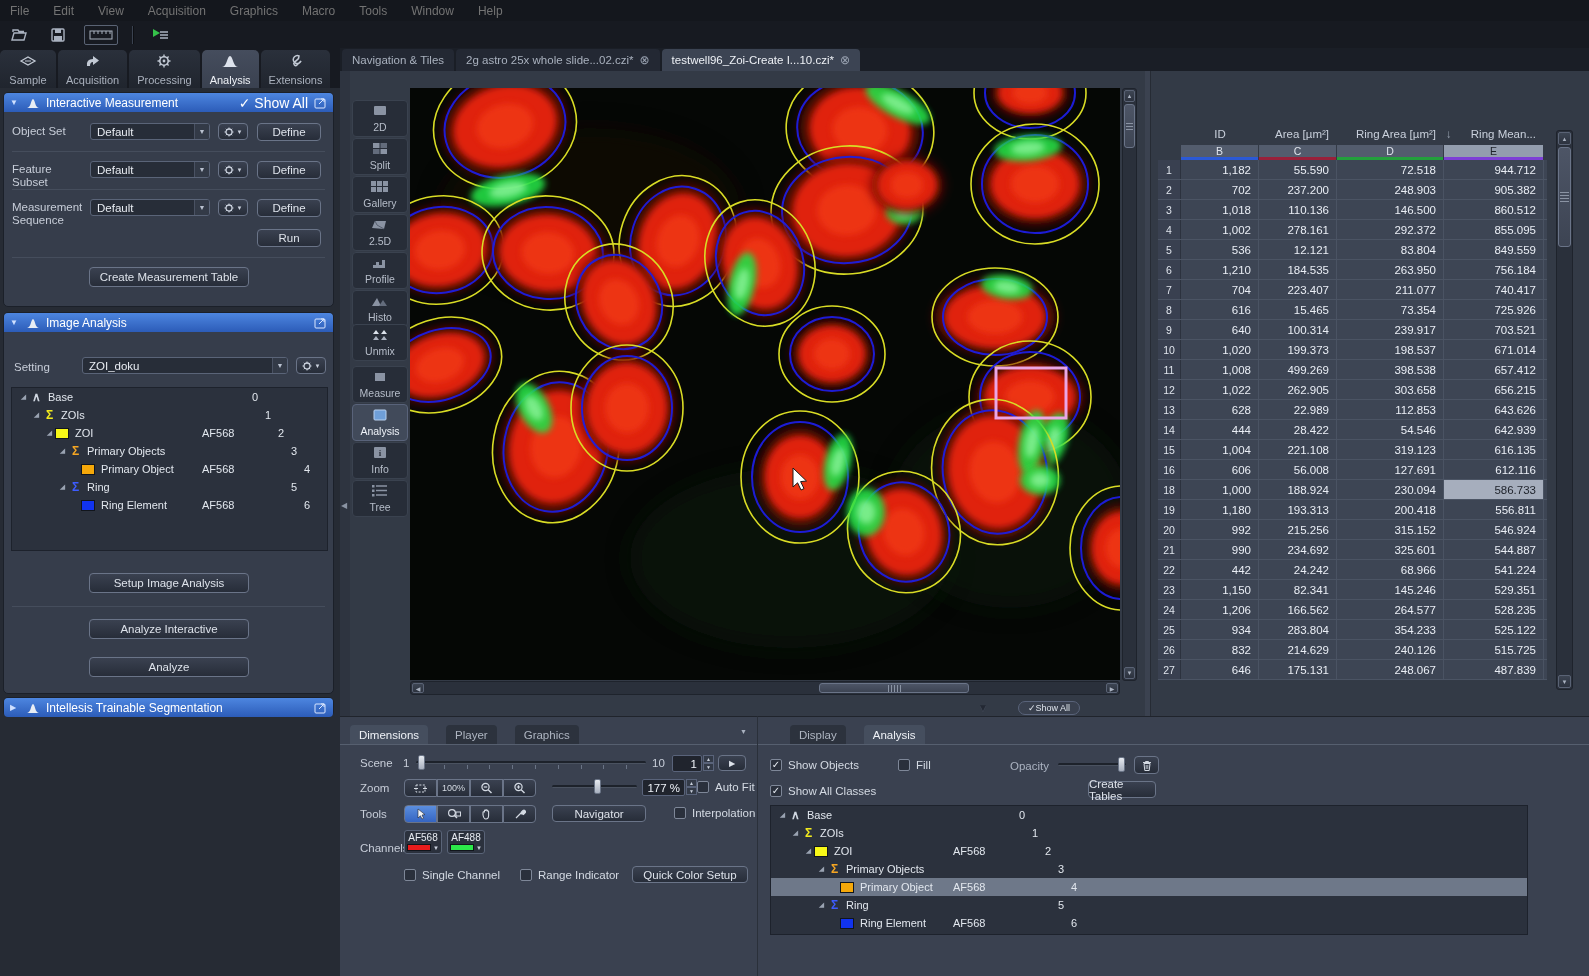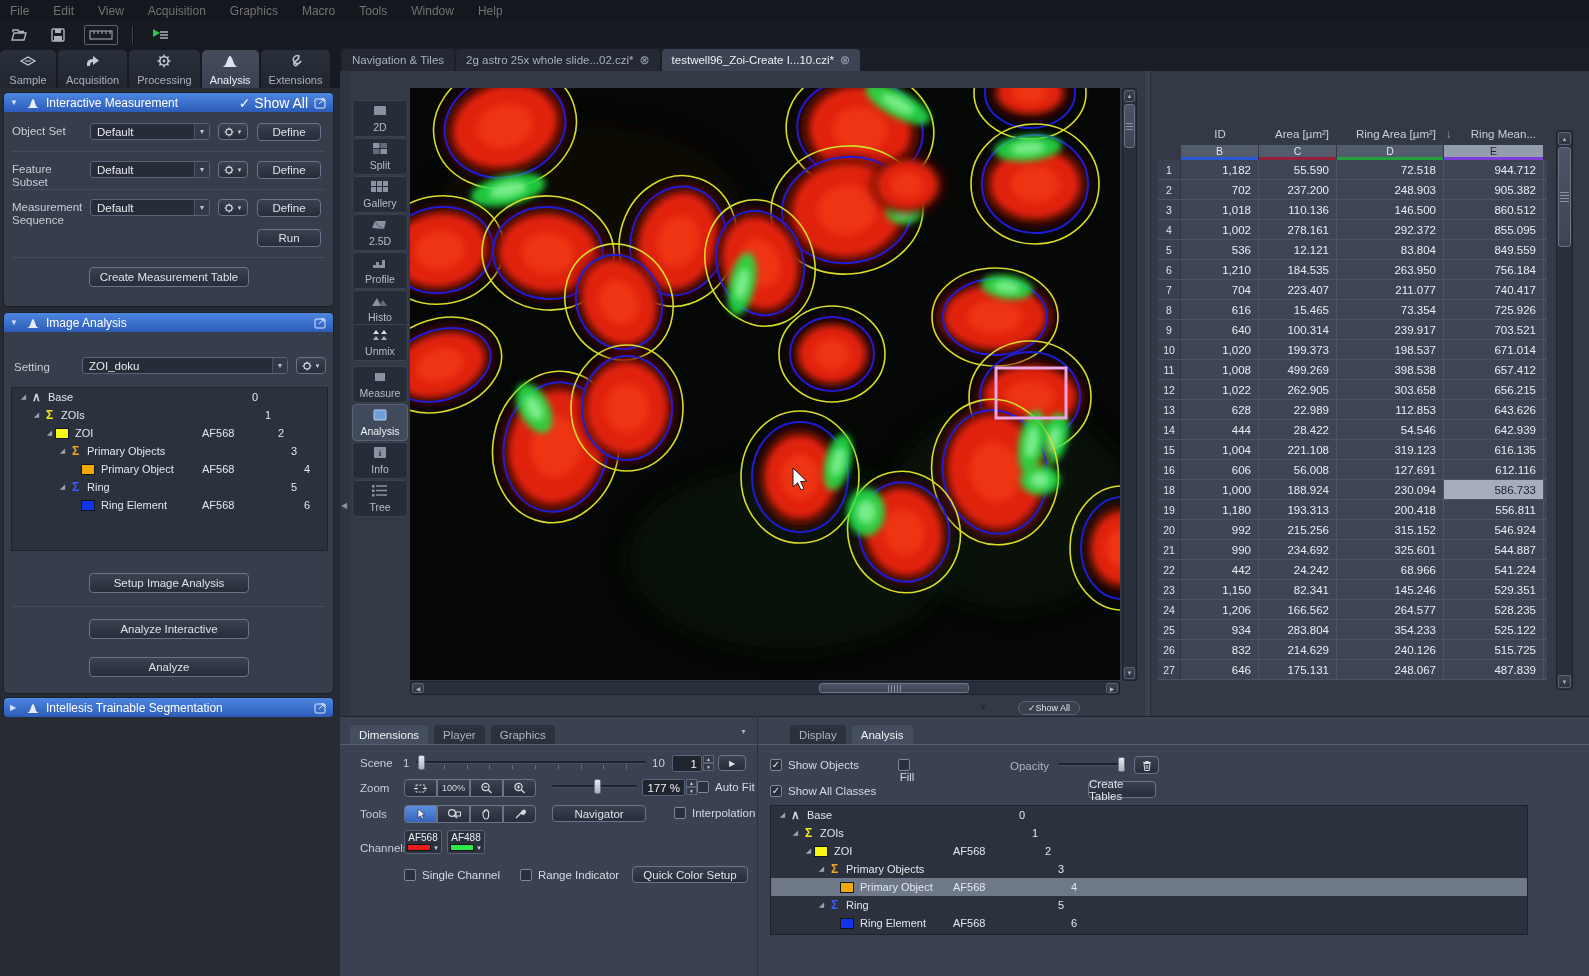--- a/index.html
+++ b/index.html
@@ -97,21 +97,21 @@
   .letter-cell.sel { background:#939dae; color:#20242c; }
   .t-row { display:flex; height:20px; background:#3d4554; border-bottom:1px solid #4b5464; }
   .t-num { width:23px; background:#394050; border-right:1px solid #2c323e; color:#dfe4ec; font-size:10.5px;
     display:flex; align-items:center; justify-content:center; }
   .t-cell { display:flex; align-items:center; justify-content:flex-end; padding-right:7px;
     border-right:1px solid #4a5363; font-size:11.5px; color:#eaeef5; }
   .t-cell.selcell { background:#a6aebd; color:#1e222a; }
 
   
   .bpanel { top:716px; height:260px; background:#3a4150; border-top:1px solid #20242c; }
-  .btabs { position:absolute; top:8px; display:flex; gap:6px; }
+  .btabs { position:absolute; top:8px; display:flex; gap:18px; }
   .btab { height:19px; padding:0 9px; display:flex; align-items:center; font-size:11.5px; color:#aeb5c1;
     background:#2c323d; border-radius:4px 4px 0 0; }
   .btab.active { background:#454e5e; color:#eef1f6; }
   .cb { width:12px; height:12px; background:#2a303c; border:1px solid #7e8798; border-radius:2px; display:inline-flex;
     align-items:center; justify-content:center; color:#e8edf4; font-size:10px; line-height:10px; margin-right:6px; flex:none; }
   .cbrow { position:absolute; display:flex; align-items:center; font-size:11.5px; color:#d4dae3; }
   .slider { position:absolute; }
   .slider .track { position:absolute; left:0; right:0; top:6px; height:3px; background:#1d222b; border-bottom:1px solid #4a5260; border-radius:2px; }
   .slider .handle { position:absolute; top:0; width:7px; height:15px; border-radius:2px;
     background:linear-gradient(#e6eaf0,#a8b0bf); border:1px solid #6a7486; }
@@ -1003,21 +1003,21 @@
   <div class="btabs" style="left:32px;">
       <div class="btab">Display</div>
       <div class="btab active">Analysis</div>
     </div>
   <div class="abs" style="left:0; top:27px; width:832px; height:1px; background:#565f6f;"></div>
 
   <div class="cbrow" style="left:12px; top:42px;">
     <span class="cb">✓</span>
       <span>Show Objects</span>
   </div>
-  <div class="cbrow" style="left:140px; top:42px;flex-direction:column;">
+  <div class="cbrow" style="left:140px; top:42px;">
     <span class="cb"></span>
       <span>Fill</span>
   </div>
   <span class="lbl abs" style="left:252px; top:43px; color:#aab2c0;">Opacity</span>
   <div class="slider" style="left:300px; top:40px; width:68px; height:15px;">
     <div class="track"></div>
       <div class="handle" style="left:60px;"></div>
   </div>
   <div class="btn abs" style="left:376px; top:39px; width:25px; height:18px;">
     <svg width="10" height="11">

